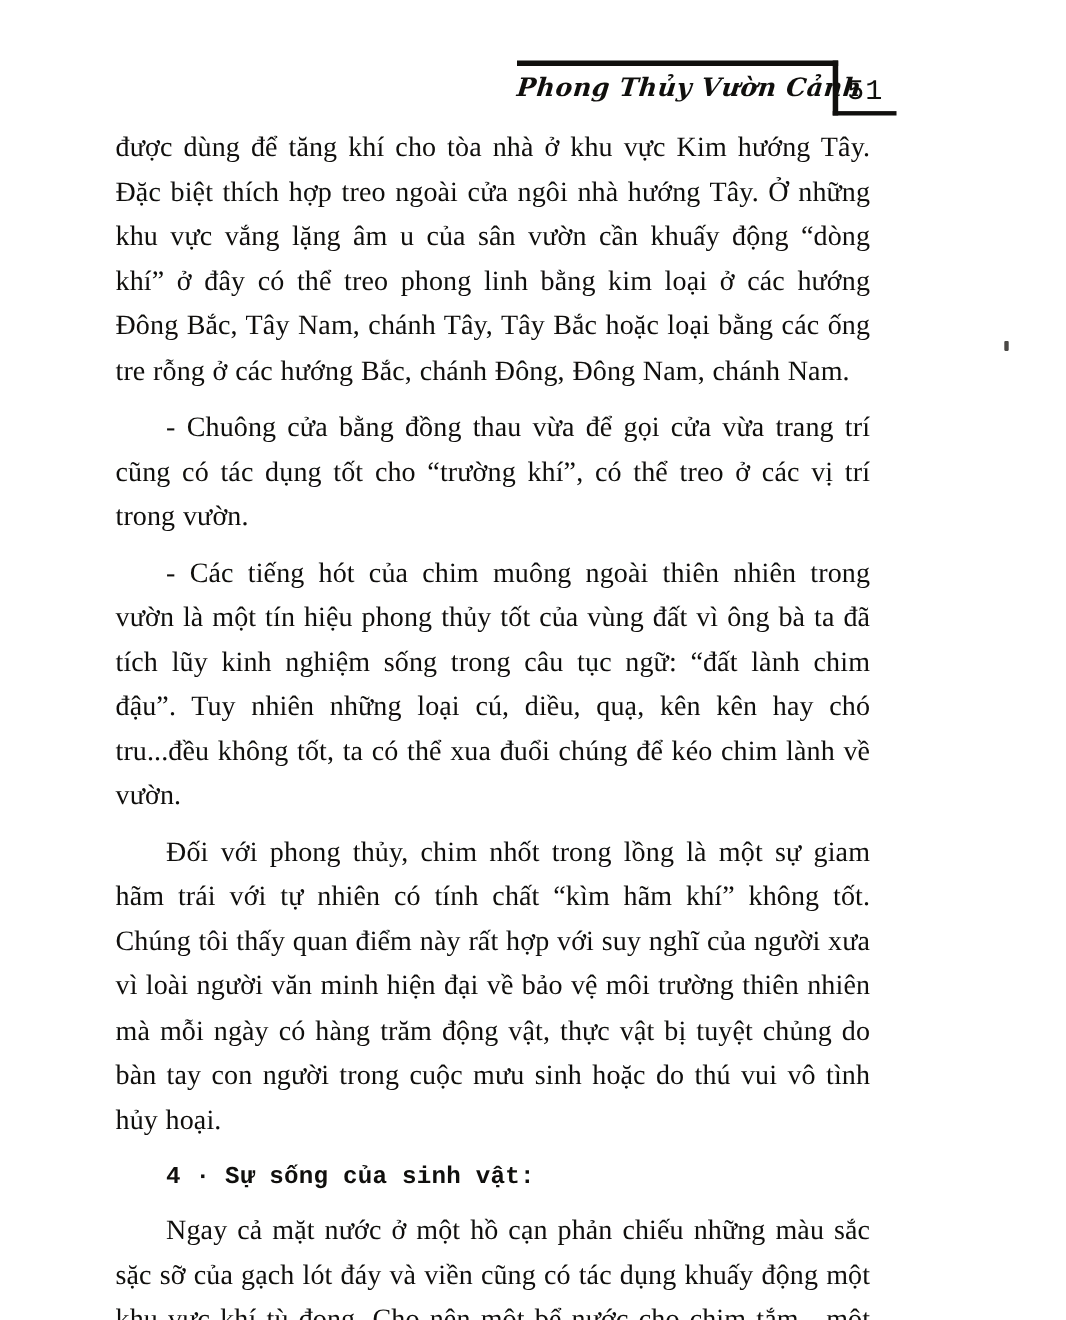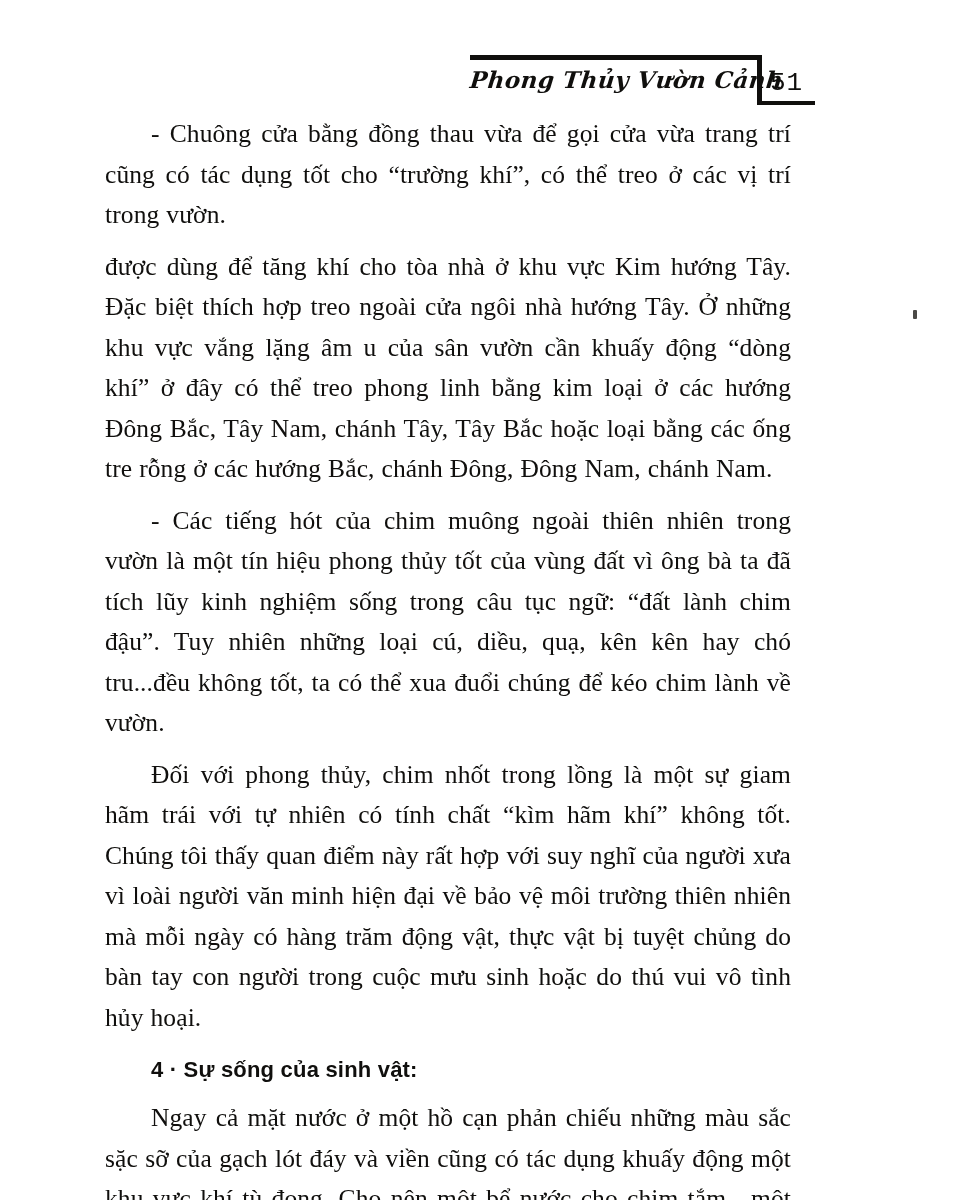--- a/index.html
+++ b/index.html
@@ -103,21 +103,21 @@
     text-indent: 46px;
   }
 
   .para + .para {
     margin-top: 11px;
   }
 
   .section-heading {
     margin: 13px 0 0 0;
     padding-left: 46px;
-    font-family: Liberation Sans, sans-serif;
+    font-family: Liberation Mono, monospace;
     font-weight: bold;
     font-size: 22px;
     line-height: 38px;
     letter-spacing: 0.2px;
   }
 
   .section-heading + .para {
     margin-top: 9px;
   }
 
@@ -141,23 +141,23 @@
   <div class="running-head">
     <div class="head-rule-top"></div>
     <div class="head-rule-vert"></div>
     <div class="head-rule-bottom"></div>
     <div class="head-title">Phong Thủy Vườn Cảnh</div>
     <div class="folio">51</div>
   </div>
 
   <div class="text-column">
 
+    <p class="para">được dùng để tăng khí cho tòa nhà ở khu vực Kim hướng Tây. Đặc biệt thích hợp treo ngoài cửa ngôi nhà hướng Tây. Ở những khu vực vắng lặng âm u của sân vườn cần khuấy động “dòng khí” ở đây có thể treo phong linh bằng kim loại ở các hướng Đông Bắc, Tây Nam, chánh Tây, Tây Bắc hoặc loại bằng các ống tre rỗng ở các hướng Bắc, chánh Đông, Đông Nam, chánh Nam.</p>
+
     <p class="para indent">- Chuông cửa bằng đồng thau vừa để gọi cửa vừa trang trí cũng có tác dụng tốt cho “trường khí”, có thể treo ở các vị trí trong vườn.</p>
-
-    <p class="para">được dùng để tăng khí cho tòa nhà ở khu vực Kim hướng Tây. Đặc biệt thích hợp treo ngoài cửa ngôi nhà hướng Tây. Ở những khu vực vắng lặng âm u của sân vườn cần khuấy động “dòng khí” ở đây có thể treo phong linh bằng kim loại ở các hướng Đông Bắc, Tây Nam, chánh Tây, Tây Bắc hoặc loại bằng các ống tre rỗng ở các hướng Bắc, chánh Đông, Đông Nam, chánh Nam.</p>
 
     <p class="para indent">- Các tiếng hót của chim muông ngoài thiên nhiên trong vườn là một tín hiệu phong thủy tốt của vùng đất vì ông bà ta đã tích lũy kinh nghiệm sống trong câu tục ngữ: “đất lành chim đậu”. Tuy nhiên những loại cú, diều, quạ, kên kên hay chó tru...đều không tốt, ta có thể xua đuổi chúng để kéo chim lành về vườn.</p>
 
     <p class="para indent">Đối với phong thủy, chim nhốt trong lồng là một sự giam hãm trái với tự nhiên có tính chất “kìm hãm khí” không tốt. Chúng tôi thấy quan điểm này rất hợp với suy nghĩ của người xưa vì loài người văn minh hiện đại về bảo vệ môi trường thiên nhiên mà mỗi ngày có hàng trăm động vật, thực vật bị tuyệt chủng do bàn tay con người trong cuộc mưu sinh hoặc do thú vui vô tình hủy hoại.</p>
 
     <h2 class="section-heading">4 · Sự sống của sinh vật:</h2>
 
     <p class="para indent">Ngay cả mặt nước ở một hồ cạn phản chiếu những màu sắc sặc sỡ của gạch lót đáy và viền cũng có tác dụng khuấy động một khu vực khí tù đọng.  Cho nên một bể nước cho chim tắm , một hồ cá, một non bộ, ao sen thả</p>
 
   </div>

